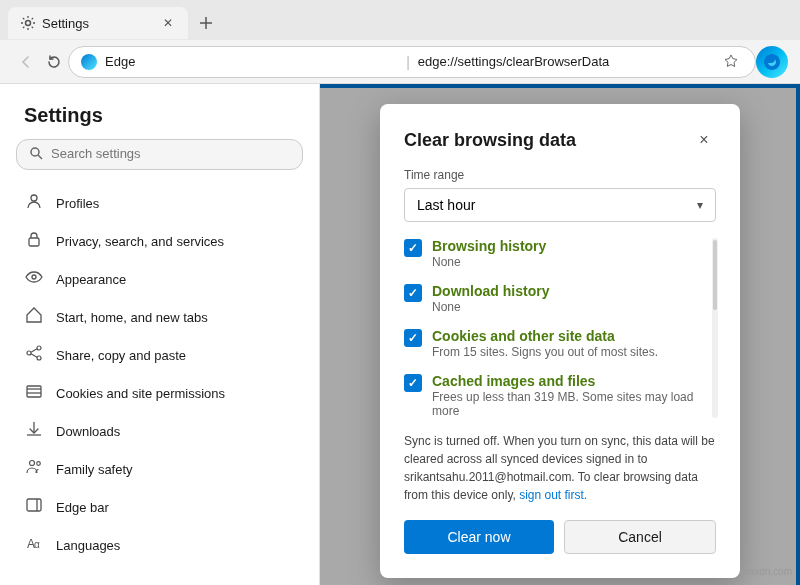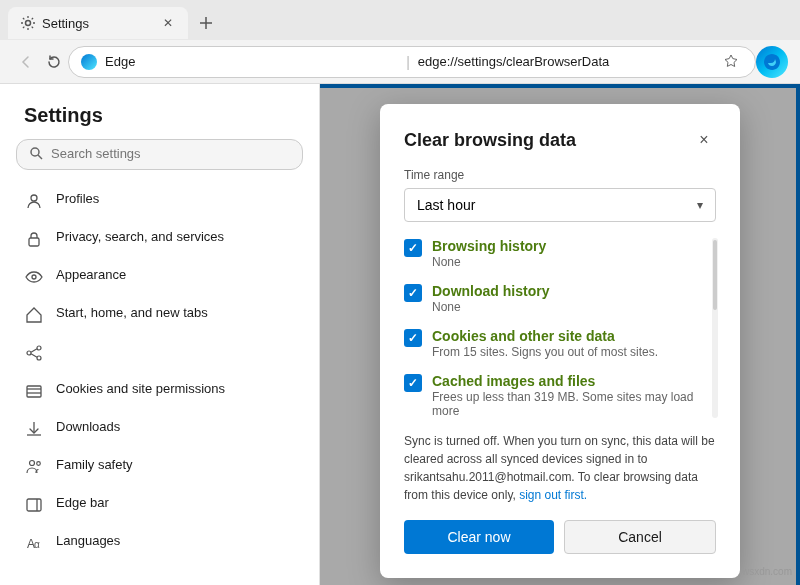--- a/index.html
+++ b/index.html
@@ -27,21 +27,21 @@
 
     
     .main-layout { display: flex; height: calc(585px - 84px); }
 
     
     .sidebar { width: 320px; background: #fff; border-right: 1px solid #e0e0e0; overflow-y: auto; flex-shrink: 0; }
     .sidebar-title { font-size: 20px; font-weight: 600; padding: 20px 24px 12px; color: #1a1a1a; }
     .search-box { margin: 0 16px 12px; display: flex; align-items: flex-start; gap: 8px; background: #f5f5f5; border: 1px solid #ccc; border-radius: 12px; padding: 6px 12px; }
     .search-input { border: none; background: transparent; font-size: 13px; color: #555; outline: none; flex: 1; }
 
-    .sidebar-item { display: flex; align-items: flex-start; gap: 12px; padding: 9px 24px; cursor: pointer; color: #1a1a1a; font-size: 13px; }
+    .sidebar-item { display: flex; align-items: flex-end; gap: 12px; padding: 9px 24px; cursor: pointer; color: #1a1a1a; font-size: 13px; }
     .sidebar-item .item-icon { width: 20px; height: 20px; display: flex; align-items: center; justify-content: center; flex-shrink: 0; }
 
     
     .content-area { flex: 1; background: #f3f3f3; position: relative; overflow: hidden; }
 
     
     .modal-overlay { position: absolute; top: 0; left: 0; right: 0; bottom: 0; background: rgba(0,0,0,0.3); display: flex; align-items: flex-start; justify-content: center; padding-top: 0; }
 
     
     .dialog { background: #fff; border-radius: 8px; width: 360px; padding: 24px; position: absolute; top: 20px; left: 50%; transform: translateX(-50%); box-shadow: 0 8px 32px rgba(0,0,0,0.25); }
@@ -188,20 +188,21 @@
     <div class="sidebar-item">
       <span class="item-icon">
         <svg width="18" height="18" viewBox="0 0 18 18">
             <circle cx="14" cy="4" r="2" stroke="#555" stroke-width="1.2" fill="none"></circle>
             <circle cx="14" cy="14" r="2" stroke="#555" stroke-width="1.2" fill="none"></circle>
             <circle cx="4" cy="9" r="2" stroke="#555" stroke-width="1.2" fill="none"></circle>
             <line x1="6" y1="9.8" x2="12" y2="13.2" stroke="#555" stroke-width="1.2"></line>
             <line x1="6" y1="8.2" x2="12" y2="4.8" stroke="#555" stroke-width="1.2"></line>
           </svg>
       </span>
+      <span>Share, copy and paste</span>
     </div>
 
     <div class="sidebar-item">
       <span class="item-icon">
         <svg width="18" height="18" viewBox="0 0 18 18">
             <rect x="2" y="4" width="14" height="11" rx="1" stroke="#555" stroke-width="1.3" fill="none"></rect>
             <line x1="2" y1="7" x2="16" y2="7" stroke="#555" stroke-width="1.3"></line>
             <line x1="2" y1="11" x2="16" y2="11" stroke="#555" stroke-width="1.3"></line>
           </svg>
       </span>

